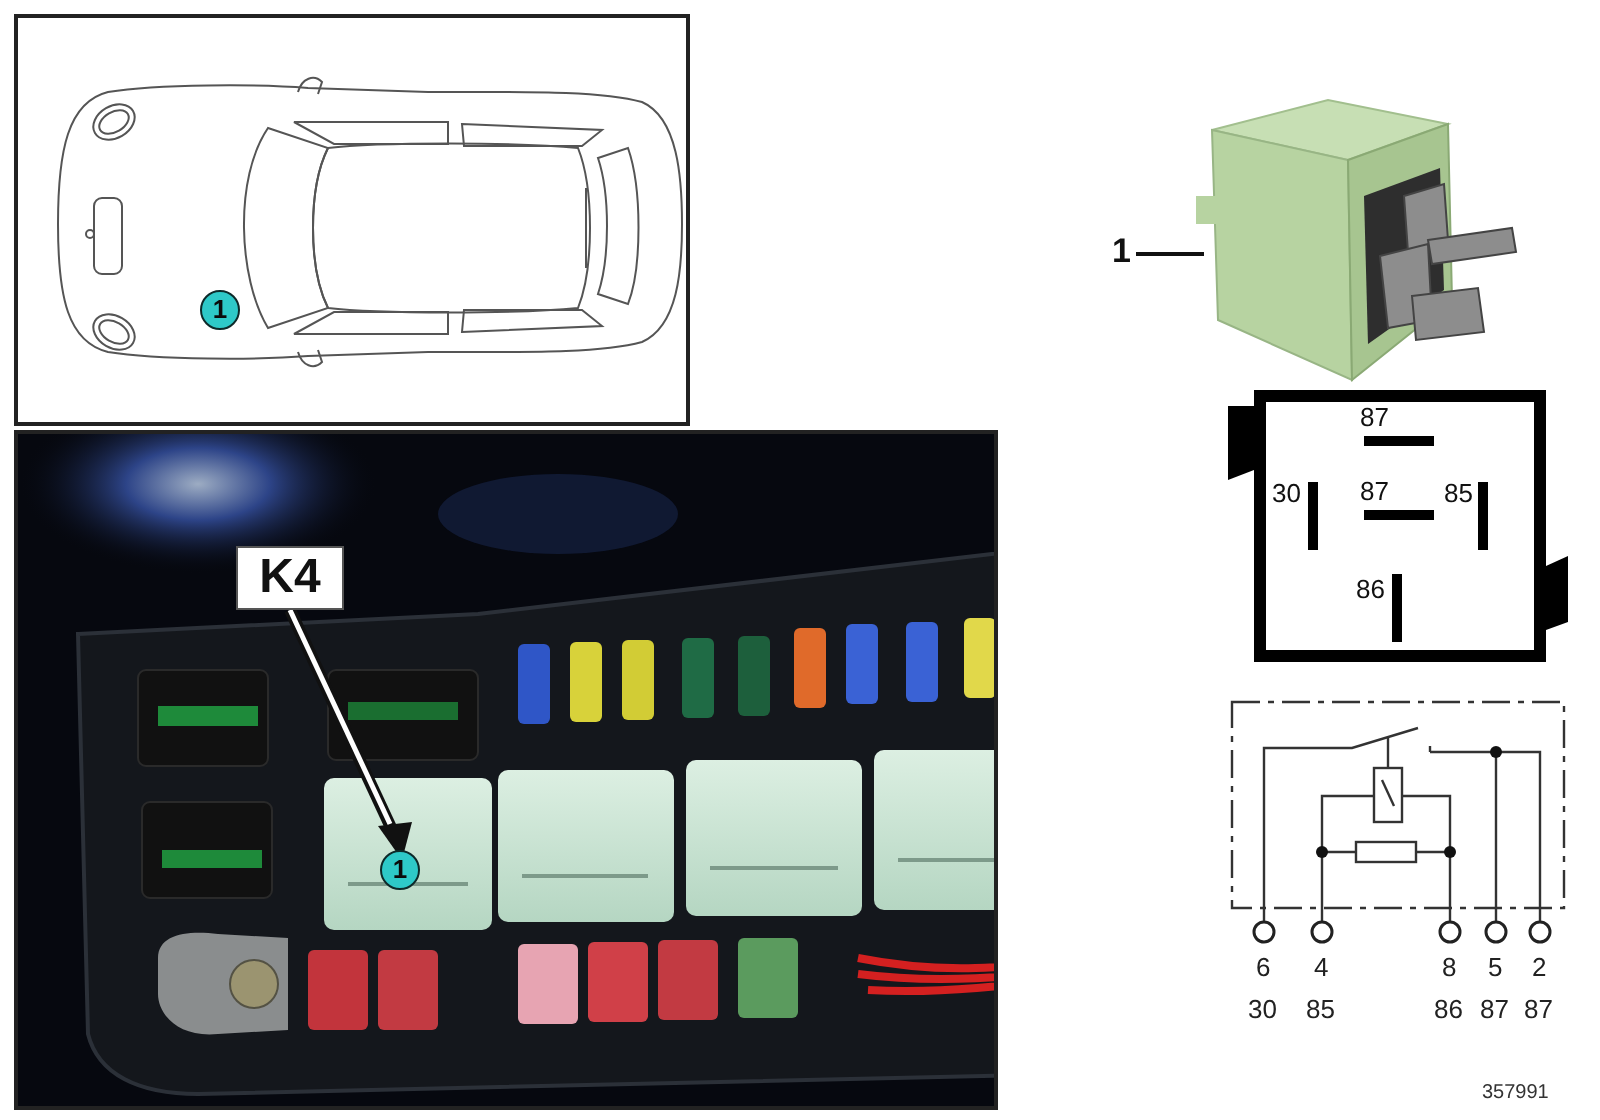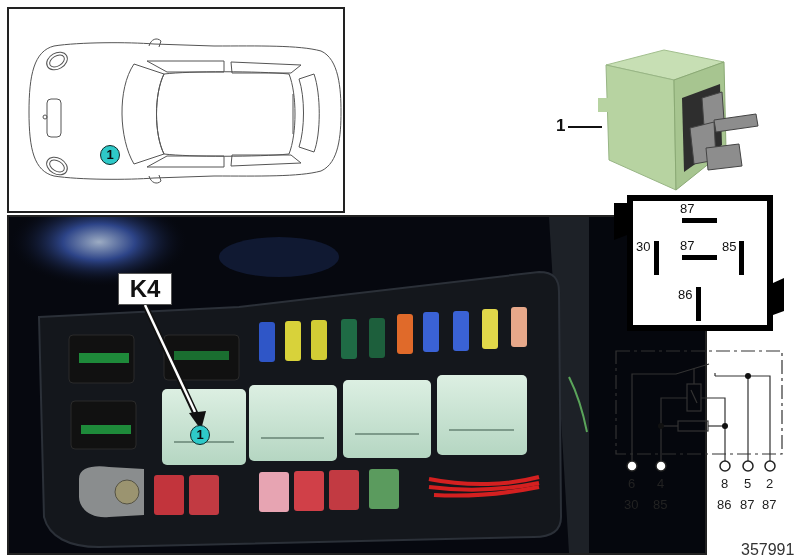--- a/index.html
+++ b/index.html
@@ -1,24 +1,24 @@
 <!DOCTYPE html>
 <html><head>
 <meta charset="utf-8">
 <style>
   html, body { margin:0; padding:0; background:#ffffff; }
   body { width:800px; height:560px; position:relative; overflow:hidden; font-family:"Liberation Sans", sans-serif; }
   .abs { position:absolute; }
   #locator-box { left:7px; top:7px; width:338px; height:206px; border:2px solid #222; box-sizing:border-box; background:#fff; }
-  #photo-box { left:7px; top:215px; width:700px; height:340px; border:2px solid #222; box-sizing:border-box; background:#05070d; overflow:hidden; }
+  #photo-box { left:7px; top:215px; width:492px; height:340px; border:2px solid #222; box-sizing:border-box; background:#05070d; overflow:hidden; }
   .callout-circle { position:absolute; width:20px; height:20px; border-radius:50%; background:#2ec9c8; border:1.5px solid #0d2a2a; box-sizing:border-box; color:#0b0b0b; font-weight:bold; font-size:13px; line-height:17px; text-align:center; }
   .k4-label { position:absolute; left:109px; top:56px; width:54px; height:32px; background:#fff; border:1px solid #555; box-sizing:border-box; font-weight:bold; font-size:24px; line-height:30px; text-align:center; color:#111; }
   .part-number-label { position:absolute; left:556px; top:116px; font-weight:bold; font-size:17px; color:#111; }
   .pin-num { position:absolute; font-size:13px; color:#222; }
-  .doc-id { position:absolute; left:741px; top:541px; font-size:16px; color:#333; }
+  .doc-id { position:absolute; left:741px; top:541px; font-size:10px; color:#333; }
   .pinout-label { position:absolute; font-size:13px; color:#111; }
 </style>
 </head>
 <body>
 
 <div id="locator-box" class="abs">
   <svg width="334" height="202" viewBox="0 0 334 202" style="position:absolute;left:0;top:0;">
     <g fill="none" stroke="#555" stroke-width="1">
 
       <path d="M45,37 C70,33 120,33 145,35 L205,37 C250,37 290,36 312,42 C330,50 332,80 332,103 C332,126 330,154 312,162 C290,168 250,167 205,167 L145,169 C120,171 70,171 45,167 C25,162 20,140 20,103 C20,66 25,42 45,37 Z"></path>

